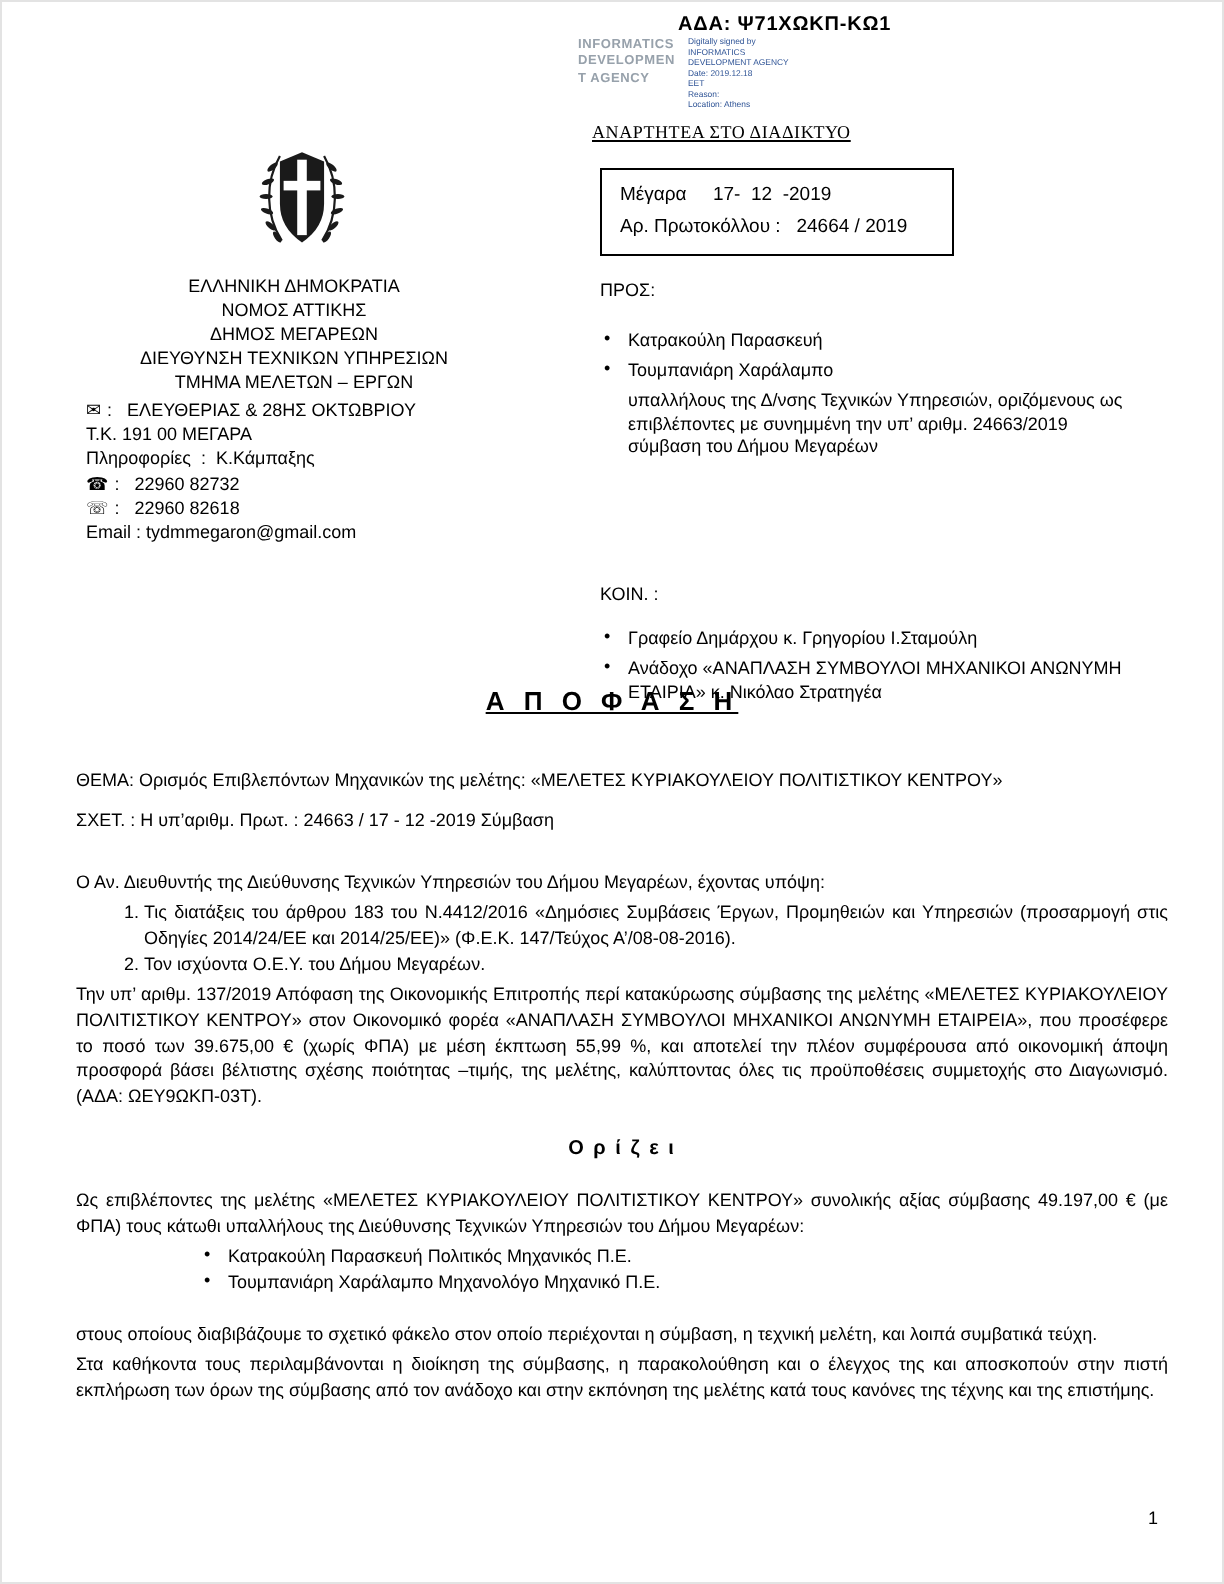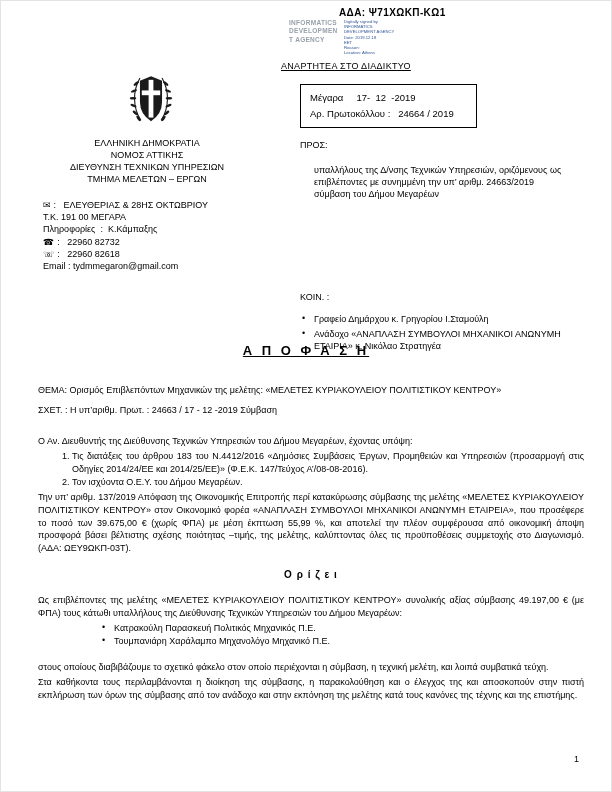--- a/index.html
+++ b/index.html
@@ -11,21 +11,21 @@
   }
 
   
   .ada { position:absolute; left:338px; top:6px; font-size:10px; font-weight:bold; letter-spacing:.4px; }
 
   
   .stamp { position:absolute; left:288px; top:18px; display:flex; gap:6px; }
   .stamp-agency { font-size:6.5px; font-weight:bold; line-height:1.3; letter-spacing:.3px; }
   .stamp-sig { font-size:6px; line-height:1.25; transform:scale(.7); transform-origin:left top; width:110px; }
 
-  .anartitea { position:absolute; left:280px; top:60px; font-size:9px; text-decoration:underline; letter-spacing:.3px; }
+  .anartitea { position:absolute; left:295px; top:60px; font-size:9px; text-decoration:underline; letter-spacing:.3px;font-family:Liberation Serif, serif; }
 
   .protocol-box {
     position:absolute; left:299px; top:83px; width:177px;
     border:1px solid #000; padding:5px 9px; font-size:9.5px; line-height:1.7;
   }
   .protocol-box div { white-space:pre-wrap; }
 
   .emblem { position:absolute; left:127px; top:70px; width:46px; height:60px; }
 
   .lh-center { position:absolute; left:30px; top:136px; width:232px; text-align:center; font-size:9px; line-height:1.34; }
@@ -111,20 +111,21 @@
       <ellipse cx="38.5" cy="50" rx="3.5" ry="1.4" transform="rotate(-55 38.5 50)"></ellipse>
       <path d="M25 4 L37 9 V32 Q37 45 25 53 Q13 45 13 32 V9 Z"></path>
     </g>
     <rect x="22.4" y="8" width="5.2" height="41" fill="#fff"></rect>
     <rect x="15" y="19.5" width="20" height="5.2" fill="#fff"></rect>
   </svg>
 
   <div class="lh-center">
     <div>ΕΛΛΗΝΙΚΗ ΔΗΜΟΚΡΑΤΙΑ</div>
     <div>ΝΟΜΟΣ ΑΤΤΙΚΗΣ</div>
+    <div>ΔΗΜΟΣ ΜΕΓΑΡΕΩΝ</div>
     <div>ΔΙΕΥΘΥΝΣΗ ΤΕΧΝΙΚΩΝ ΥΠΗΡΕΣΙΩΝ</div>
     <div>ΤΜΗΜΑ  ΜΕΛΕΤΩΝ – ΕΡΓΩΝ</div>
   </div>
 
   <div class="lh-left">
     <div class="crow">
       <span class="cicon">✉</span>
       <span style="white-space:pre-wrap;">:   ΕΛΕΥΘΕΡΙΑΣ &amp; 28ΗΣ ΟΚΤΩΒΡΙΟΥ</span>
     </div>
     <div>Τ.Κ. 191 00 ΜΕΓΑΡΑ</div>
@@ -135,20 +136,24 @@
     </div>
     <div class="crow">
       <span class="cicon">☏</span>
       <span style="white-space:pre-wrap;">:   22960 82618</span>
     </div>
     <div>Email : tydmmegaron@gmail.com</div>
   </div>
 
   <div class="pros">
     <div class="sec-label">ΠΡΟΣ:</div>
+    <ul class="dotlist">
+      <li>Κατρακούλη Παρασκευή</li>
+      <li>Τουμπανιάρη Χαράλαμπο</li>
+    </ul>
     <div class="pros-cont">υπαλλήλους της Δ/νσης Τεχνικών Υπηρεσιών, οριζόμενους ως επιβλέποντες με συνημμένη την υπ’ αριθμ. 24663/2019 σύμβαση του Δήμου Μεγαρέων</div>
   </div>
 
   <div class="koin">
     <div class="sec-label">ΚΟΙΝ. :</div>
     <ul class="dotlist">
       <li>Γραφείο Δημάρχου κ. Γρηγορίου Ι.Σταμούλη</li>
       <li>Ανάδοχο «ΑΝΑΠΛΑΣΗ ΣΥΜΒΟΥΛΟΙ ΜΗΧΑΝΙΚΟΙ ΑΝΩΝΥΜΗ ΕΤΑΙΡΙΑ» κ. Νικόλαο Στρατηγέα</li>
     </ul>
   </div>

